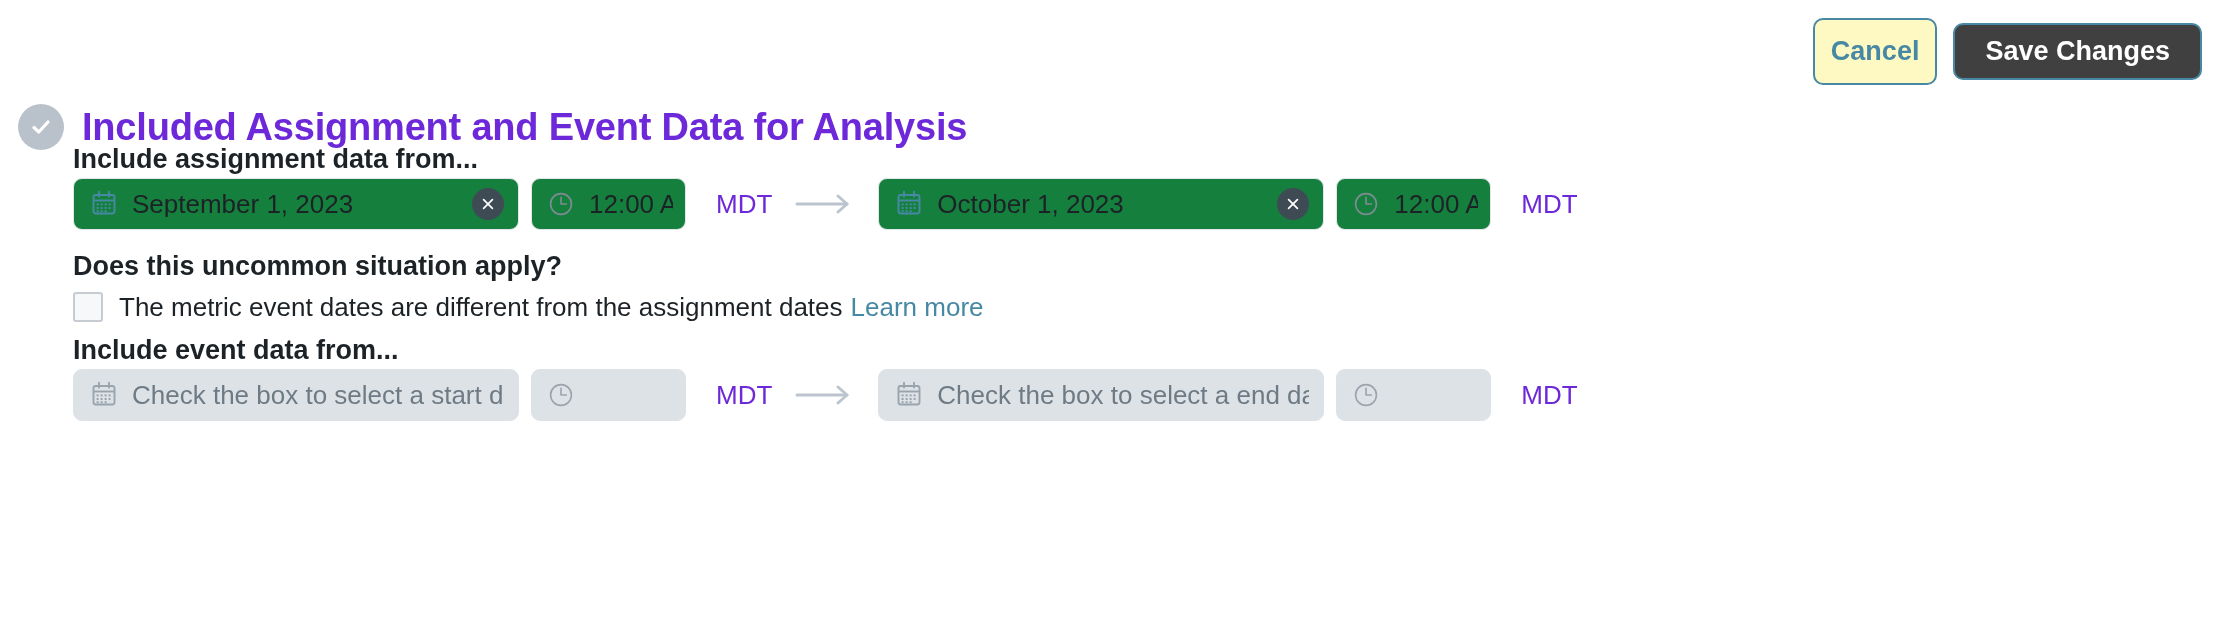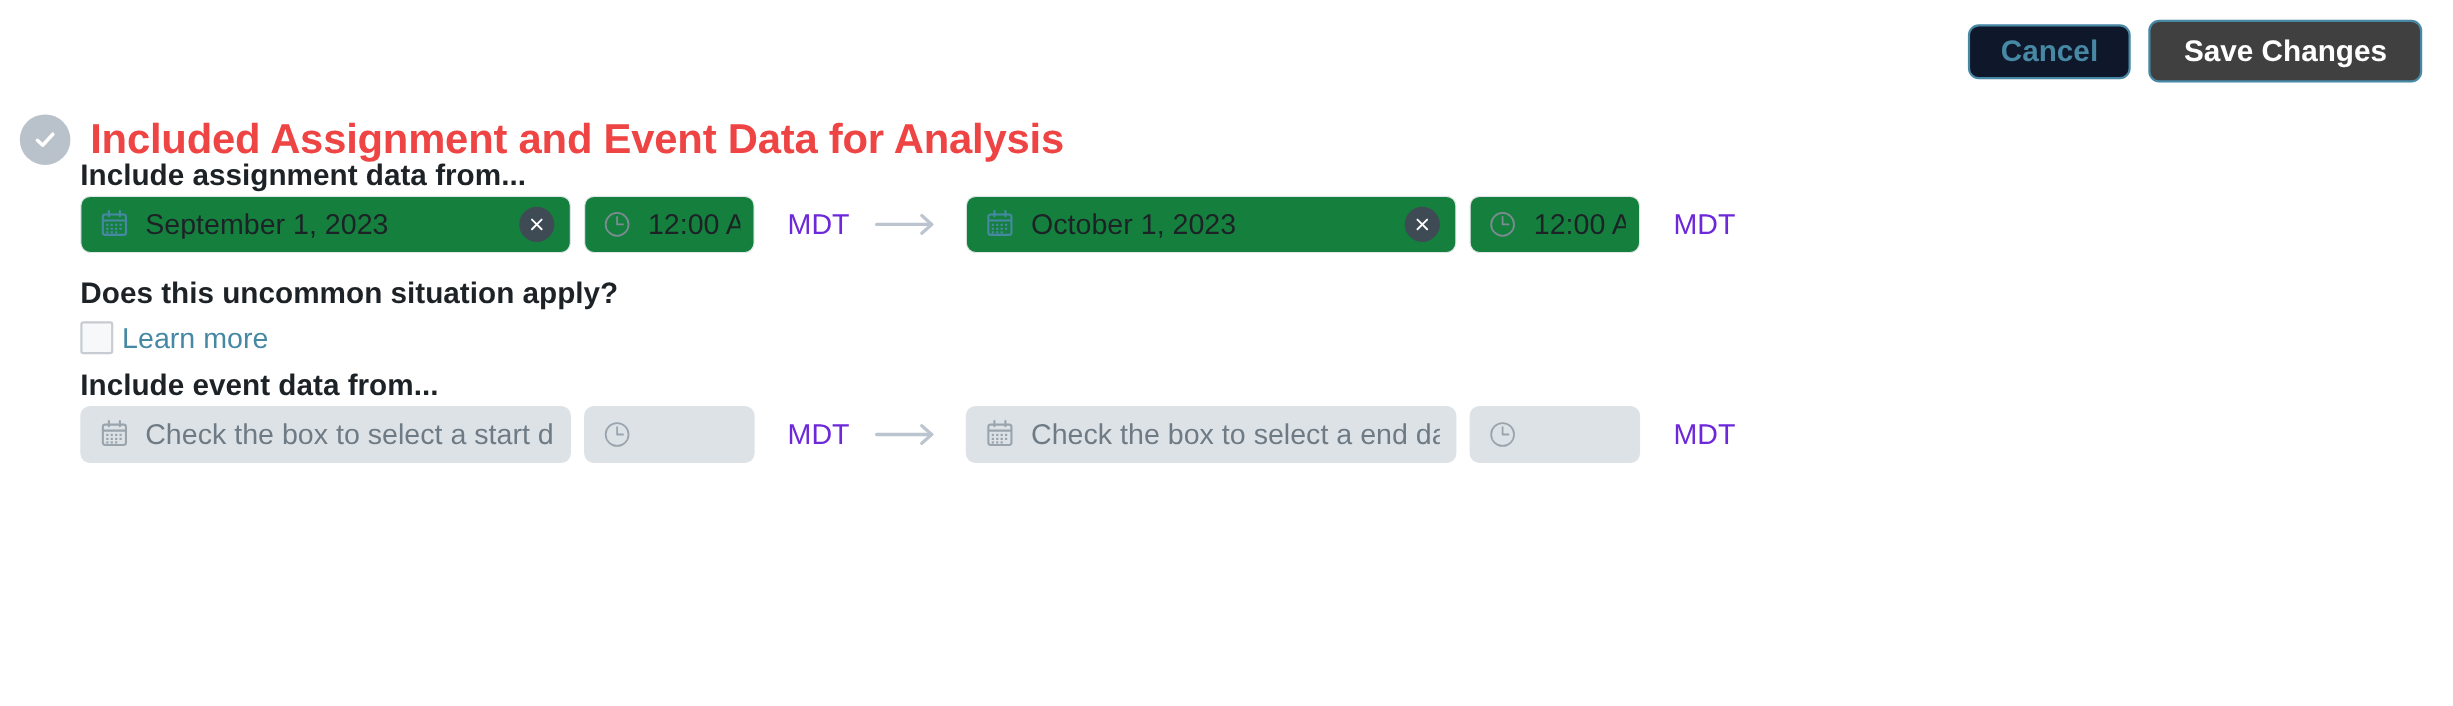--- a/index.html
+++ b/index.html
@@ -54,25 +54,25 @@
     font-weight: 700;
     line-height: 1;
     cursor: pointer;
     display: inline-flex;
     align-items: center;
     justify-content: center;
     white-space: nowrap;
   }
 
   .btn-cancel {
-    background: #0f172a;
+    background: #fef9c3;
     color: #4788a4;
     border: 2px solid #4788a4;
-    padding: 0 28px;
-    height: 50px;
+    padding: 0 16px;
+    height: 67px;
   }
 
   .btn-save {
     background: #404040;
     color: #ffffff;
     border: 2px solid #4788a4;
     padding: 0 30px;
     height: 57px;
   }
 
@@ -96,21 +96,21 @@
     justify-content: center;
     flex: 0 0 auto;
   }
 
   .step-circle svg { display: block; }
 
   .section-title {
     font-size: 38px;
     font-weight: 700;
     letter-spacing: -0.2px;
-    color: #ef4444;
+    color: #6d28d9;
     line-height: 1;
     text-align: right;
   }
 
   
   .field-label {
     position: absolute;
     left: 73px;
     font-size: 27px;
     font-weight: 700;
@@ -364,20 +364,21 @@
       </div>
 
       <span class="tz">MDT</span>
     </div>
   </div>
 
   <div class="field-label lbl-uncommon">Does this uncommon situation apply?</div>
 
   <div class="check-row">
     <span class="checkbox"></span>
+    <span class="check-text">The metric event dates are different from the assignment dates</span>
     <span class="check-text learn-more">Learn more</span>
   </div>
 
   <div class="field-label lbl-event">Include event data from...</div>
 
   <div class="row row-event">
 
     <div class="range-group">
       <div class="field field-date disabled">
         <span class="icon">

